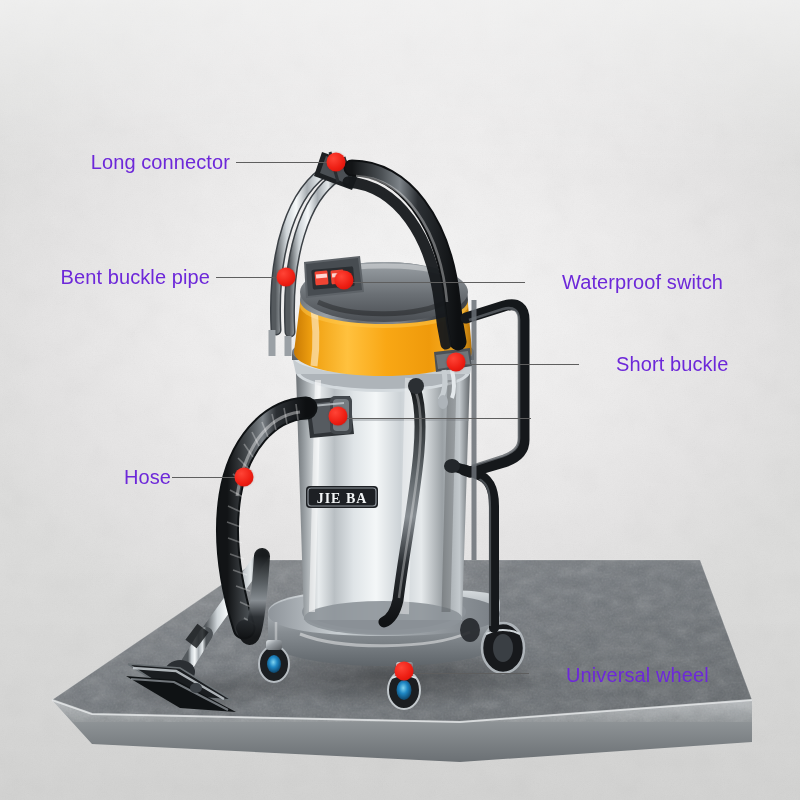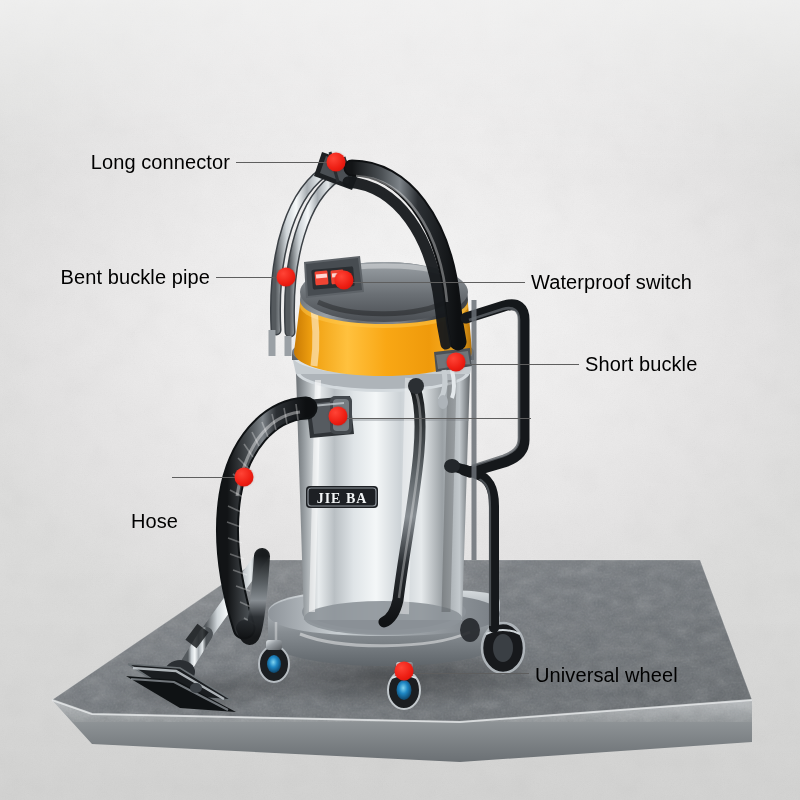--- a/index.html
+++ b/index.html
@@ -24,28 +24,28 @@
     position:absolute;inset:0;
     background:linear-gradient(180deg,rgba(255,255,255,.55) 0%,rgba(255,255,255,0) 22%,rgba(0,0,0,0) 70%,rgba(0,0,0,.045) 100%);
   }
 
   
   .art{position:absolute;left:0;top:0;width:800px;height:800px;}
 
   
   .label{
     position:absolute;
-    color:#000000;
+    color:#6d28d9;
     font-size:20px;
     line-height:20px;
     letter-spacing:.1px;
     white-space:nowrap;
     font-family:"Liberation Sans","DejaVu Sans",sans-serif;
   }
-  .label.r{transform:translateY(-50%);}
+  .label.r{transform:translateY(-50%);margin-left:31px;}
   .label.l{transform:translate(-100%,-50%);}
 
   .leader{position:absolute;height:0;border-top:1.6px solid #5e5e5e;}
   .dot{
     position:absolute;width:19px;height:19px;border-radius:50%;
     background:radial-gradient(circle at 36% 32%,#ff4436 0%,#ee1f14 55%,#cf0d05 100%);
     transform:translate(-50%,-50%);
     box-shadow:0 0 2px rgba(120,0,0,.35);
   }
 </style>
@@ -431,21 +431,21 @@
   <div class="leader" style="left:352px;top:282px;width:173px;"></div>
   <div class="dot" style="left:344px;top:280px;"></div>
 
   <div class="label r" style="left:585px;top:364px;">Short buckle</div>
   <div class="leader" style="left:464px;top:364px;width:115px;"></div>
   <div class="dot" style="left:456px;top:362px;"></div>
 
   <div class="leader" style="left:346px;top:418px;width:185px;"></div>
   <div class="dot" style="left:338px;top:416px;"></div>
 
-  <div class="label l" style="left:178px;top:477px;margin-top:44px;">Hose</div>
+  <div class="label l" style="left:171px;top:477px;">Hose</div>
   <div class="leader" style="left:172px;top:477px;width:66px;"></div>
   <div class="dot" style="left:244px;top:477px;"></div>
 
   <div class="label r" style="left:535px;top:675px;">Universal wheel</div>
   <div class="leader" style="left:412px;top:673px;width:117px;"></div>
   <div class="dot" style="left:404px;top:671px;"></div>
 
 </div>
 
 </body></html>

